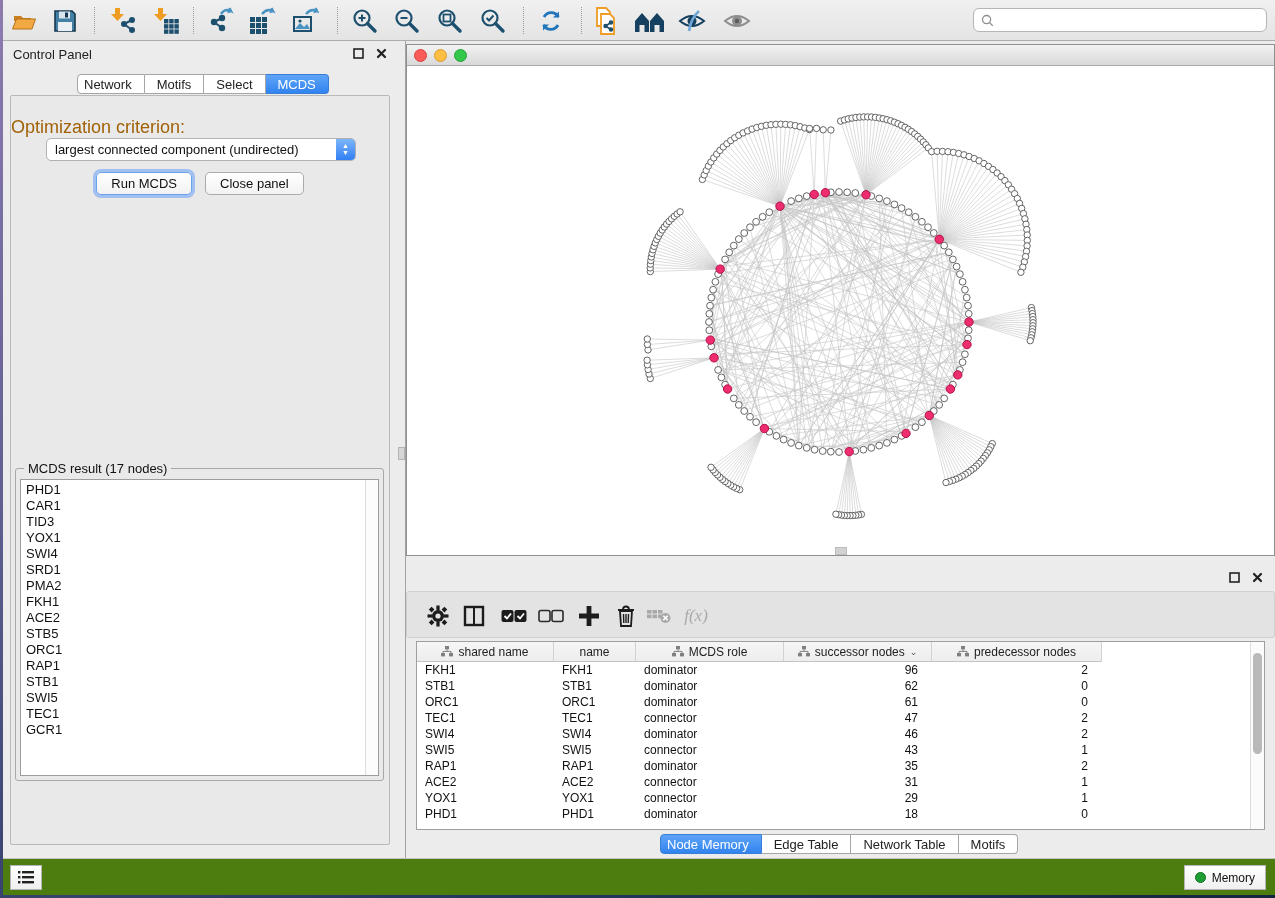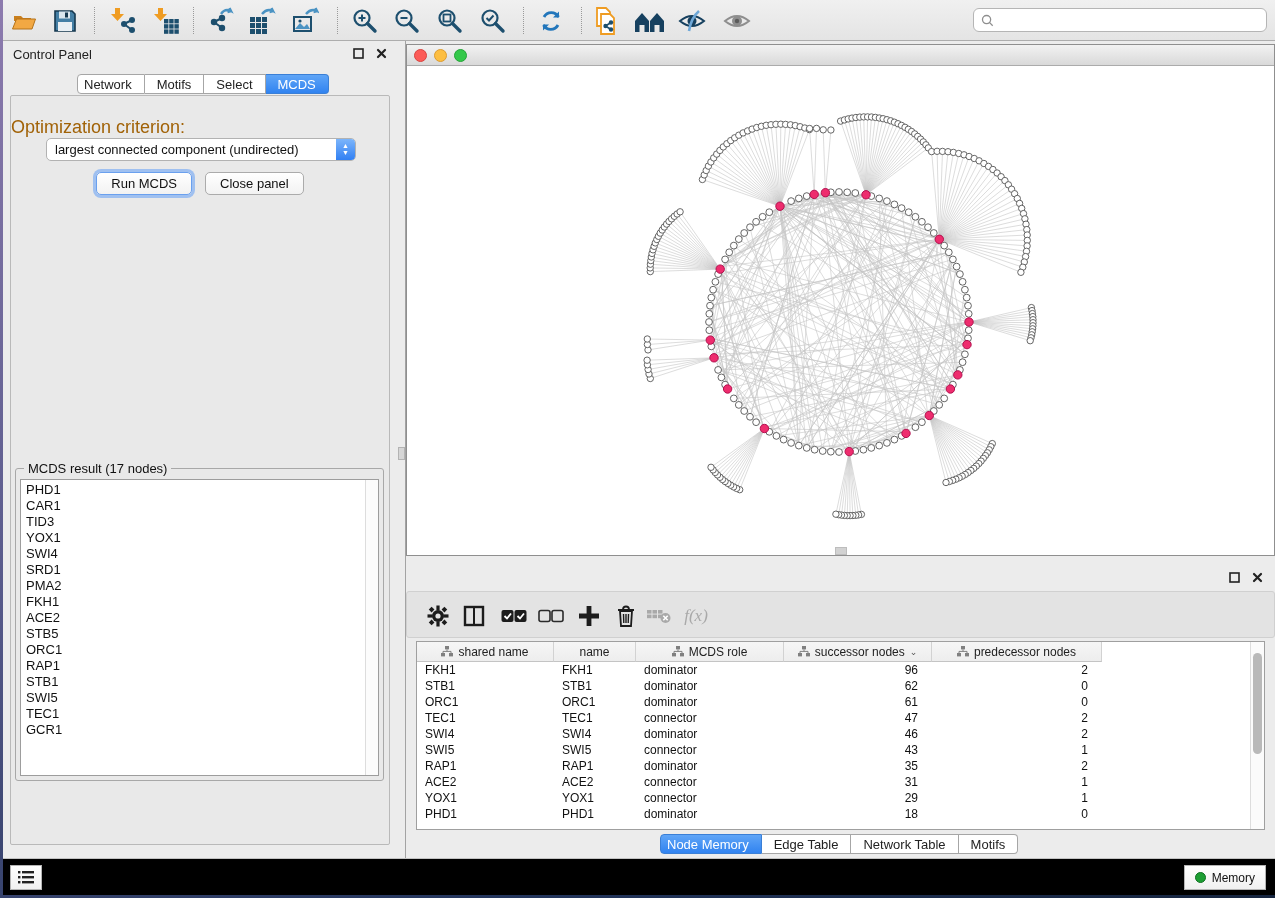--- a/index.html
+++ b/index.html
@@ -95,21 +95,21 @@
   .tr { display:flex; height:16px; align-items:center; cursor:default; }
   .td { font-size:12px; color:#111; white-space:nowrap; overflow:hidden; }
   .td.left { text-align:left; padding-left:8px; }
   .td.right { text-align:right; padding-right:14px; }
   .tscroll { position:absolute; right:0; top:0px; bottom:0; width:14px; background:#fbfbfb; border-left:1px solid #ddd; }
   .tthumb { position:absolute; left:2px; top:11px; width:9px; height:101px; background:#b9b9b9; border-radius:5px; }
 
   .tp-tabs { left:254px; top:269px; position:absolute; }
 
   
-  .status-bar { position:absolute; left:0; top:858px; width:1272px; height:37px; background:#000000; border-top:1px solid #c2c2c2; }
+  .status-bar { position:absolute; left:0; top:858px; width:1272px; height:37px; background:#4d7c0f; border-top:1px solid #c2c2c2; }
   .menu-btn { position:absolute; left:7px; top:6px; width:32px; height:25px; background:linear-gradient(#fff,#f0f0f0);
     border:1px solid #b5b5b5; display:flex; align-items:center; justify-content:center; cursor:default; }
   .mem-btn { position:absolute; right:9px; top:6px; height:25px; background:linear-gradient(#fff,#f0f0f0);
     border:1px solid #b5b5b5; display:flex; align-items:center; gap:6px; padding:0 10px; font-size:12px; color:#111; cursor:default; }
   .mem-dot { width:11px; height:11px; border-radius:50%; background:#1d9e33; border:1px solid #0e7020; }
 </style>
 </head>
 <body>
 
 <div class="app">

